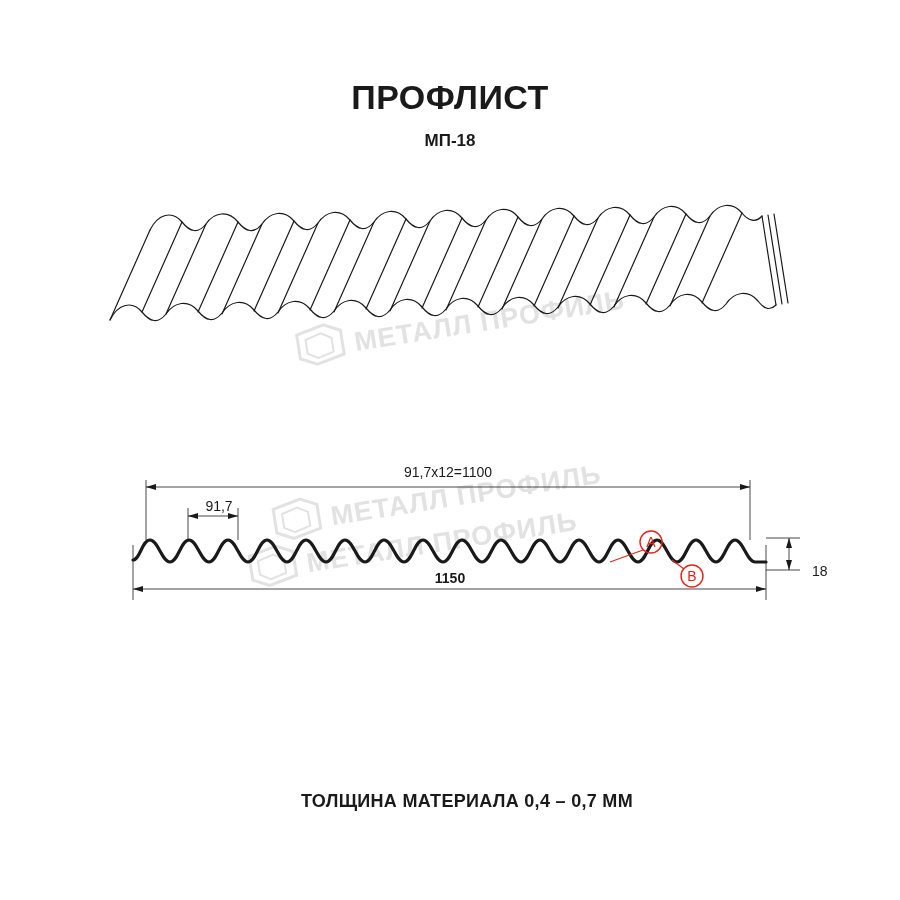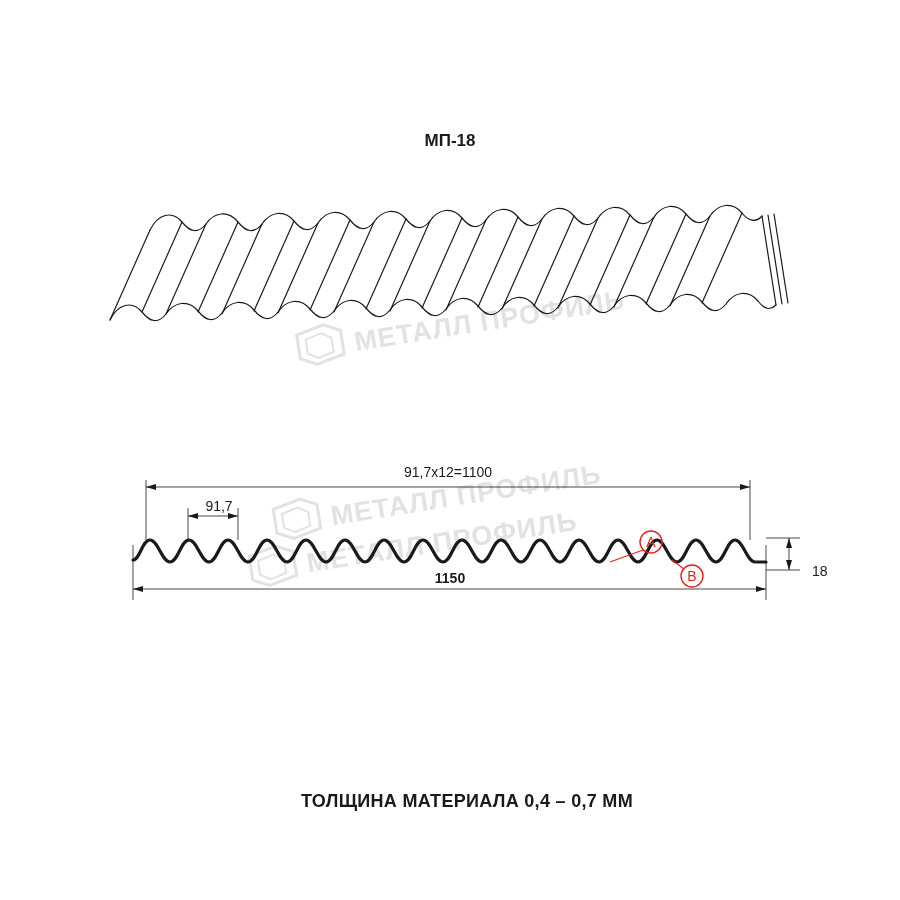--- a/index.html
+++ b/index.html
@@ -76,20 +76,21 @@
     font-family: "Liberation Sans", sans-serif;
     font-size: 14px;
     fill: #e1251b;
   }
 </style>
 </head>
 <body>
 
 <div id="sheet">
 
+  <div class="title">ПРОФЛИСТ</div>
   <div class="subtitle">МП-18</div>
 
   <svg class="layer" viewBox="0 0 900 900">
     <g transform="rotate(-9 470 330)">
       <g transform="translate(296 300)">
         <path d="M2 8 L30 2 L46 10 L46 34 L18 40 L2 32 Z" fill="none" stroke="#e2e2e2" stroke-width="3"></path>
         <path d="M10 14 L26 10 L36 16 L36 30 L20 34 L10 28 Z" fill="none" stroke="#e2e2e2" stroke-width="2"></path>
       </g>
       <text class="wm-text" x="354" y="333">МЕТАЛЛ ПРОФИЛЬ</text>
     </g>

